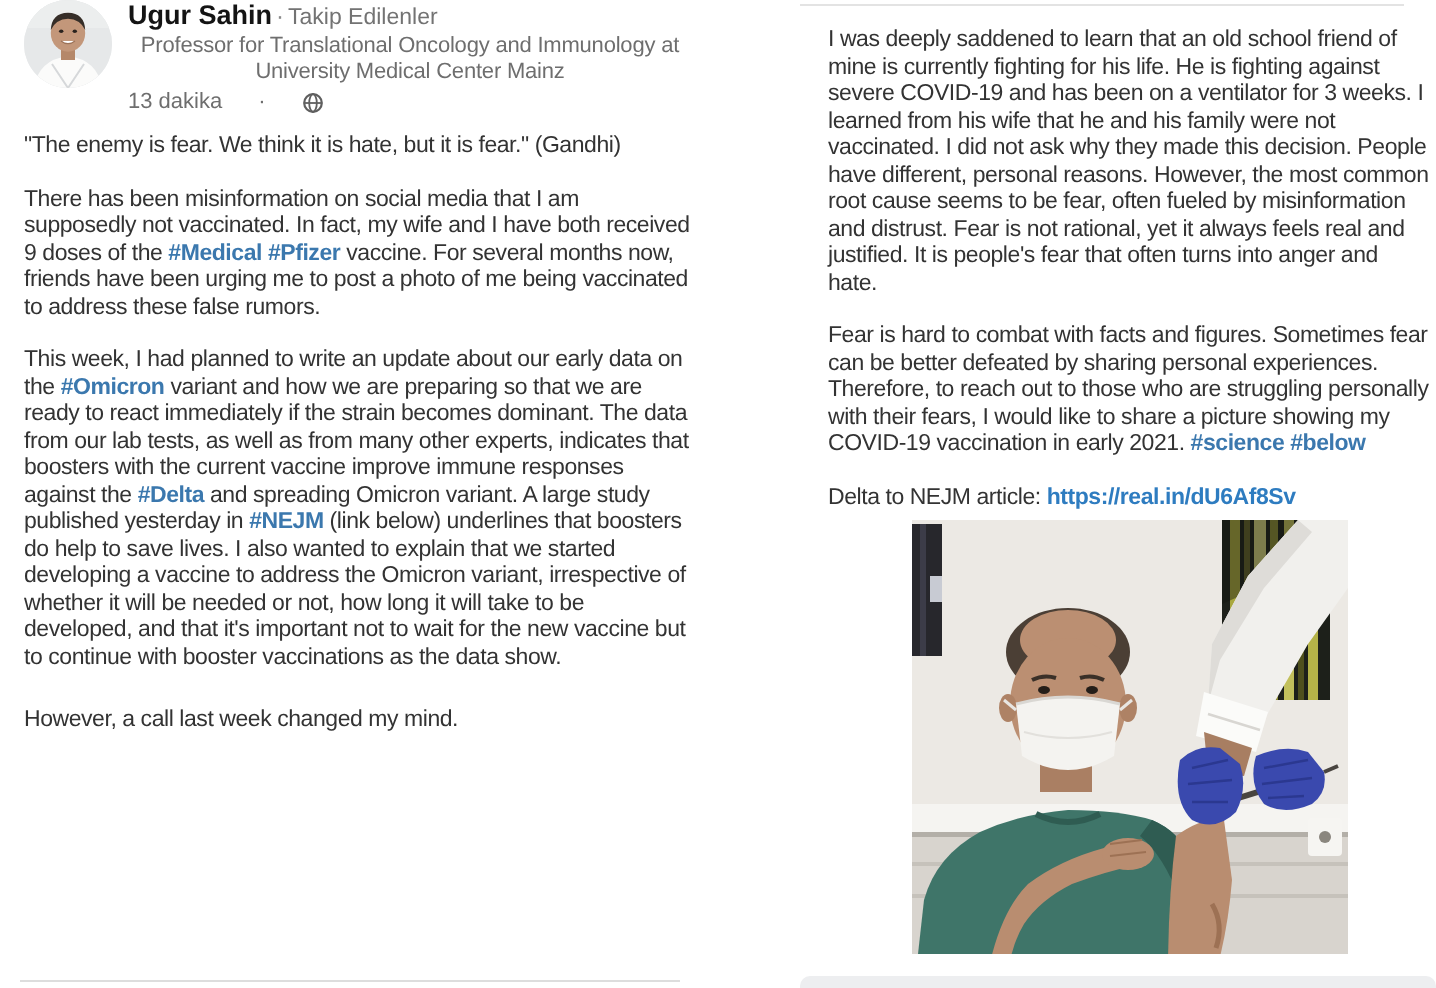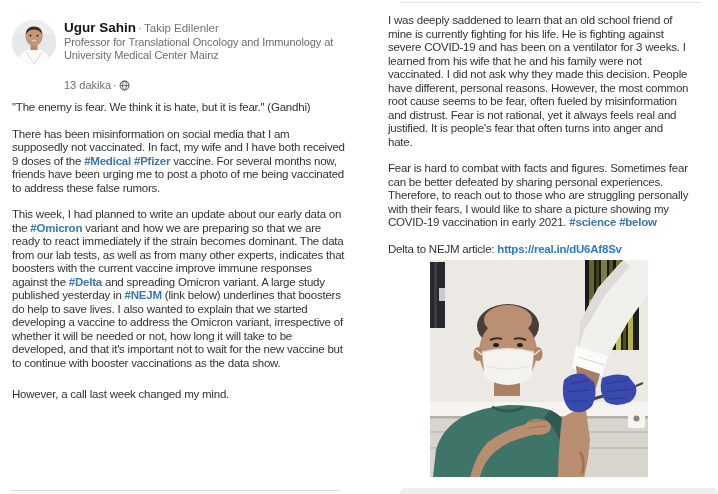--- a/index.html
+++ b/index.html
@@ -4,35 +4,35 @@
 <style>
   html,body{margin:0;padding:0;}
   body{
     width:718px;height:494px;position:relative;overflow:hidden;
     background:#ffffff;
     font-family:"Liberation Sans", sans-serif;
     -webkit-font-smoothing:antialiased;
   }
   .col{position:absolute;top:0;}
   .col-left{left:12px;width:334px;}
-  .col-right{left:388px;width:302px;}
+  .col-right{left:414px;width:302px;}
 
   
-  .post-header{display:flex;align-items:flex-start;padding-top:20px;}
+  .post-header{display:flex;align-items:flex-start;padding-top:0;}
   .avatar{
     width:44px;height:44px;border-radius:50%;overflow:hidden;flex:0 0 44px;
     background:#e7e9ea;cursor:pointer;
   }
   .author-info{margin-left:8px;min-width:0;}
   .name-row{font-size:13.5px;line-height:15px;color:#191919;white-space:nowrap;}
   .name{font-weight:bold;color:#141414;}
   .name-row .sep{color:#8a8a8a;font-size:12px;margin:0 2px;}
   .follow{color:#737373;font-size:11.5px;}
-  .headline{font-size:11px;line-height:12.5px;color:#6e6e6e;max-width:282px;letter-spacing:-0.1px;}
-  .time-row{font-size:11px;line-height:13px;color:#6e6e6e;display:flex;align-items:center;gap:2px;margin-top:18px;}
+  .headline{font-size:11px;line-height:12.5px;color:#6e6e6e;max-width:282px;letter-spacing:-0.1px;text-align:center;}
+  .time-row{font-size:11px;line-height:13px;color:#6e6e6e;display:flex;align-items:center;gap:18px;margin-top:3px;}
   .globe{display:inline-flex;align-items:center;}
 
   
   .ptext{
     font-size:11.5px;line-height:13.5px;letter-spacing:-0.22px;
     color:#333333;margin:13px 0 0 0;
   }
   .col-left .ptext.first{margin-top:9px;}
   .col-right .ptext.first{margin-top:14px;}
   .ptext.gap-big{margin-top:18px;}

